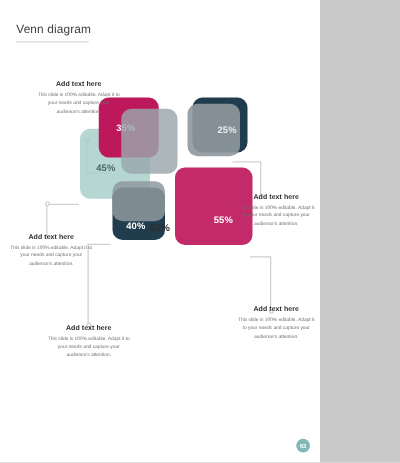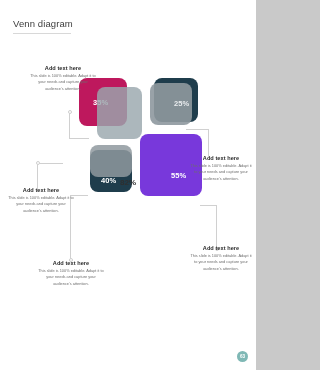--- a/index.html
+++ b/index.html
@@ -33,21 +33,21 @@
   #sq-gray-right{left:150px;top:28px;width:42px;height:42px;background:#8f999f;opacity:.9;}
   #sq-gray-right .pct{left:24px;top:16px;color:#ffffff;}
 
   #sq-mint{left:64px;top:48px;width:56px;height:56px;background:#a9cfca;opacity:.85;}
   #sq-mint .pct{left:13px;top:27px;color:#2c4a52;}
 
   #sq-navy-bottom{left:90px;top:95px;width:42px;height:42px;background:#1f3d4c;}
   #sq-gray-bottom{left:90px;top:90px;width:42px;height:32px;background:#8f999f;opacity:.85;}
   #sq-navy-bottom .pct{left:11px;top:26px;color:#ffffff;}
 
-  #sq-teal{left:140px;top:79px;width:62px;height:62px;background:#6d28d9;opacity:.92;}
+  #sq-teal{left:140px;top:79px;width:62px;height:62px;background:#be185d;opacity:.92;}
   #sq-teal .pct{left:31px;top:37px;color:#ffffff;}
 
   #center-pct{
     position:absolute;left:120px;top:123px;font-size:8px;font-weight:700;color:#2f2f2f;
   }
   
   .callout{position:absolute;width:66px;text-align:center;}
   .callout .head{
     font-size:5.6px;font-weight:700;color:#2c2c2c;margin-bottom:2px;letter-spacing:.05px;
   }
@@ -96,20 +96,23 @@
     <div class="dot" style="left:36px;top:106px;"></div>
 
     <div class="conn h" style="left:200px;top:150px;width:16px;"></div>
     <div class="conn v" style="left:216px;top:150px;height:42px;"></div>
     <div class="dot" style="left:215px;top:192px;"></div>
 
     <div class="conn v" style="left:70px;top:140px;height:65px;"></div>
     <div class="conn h" style="left:70px;top:140px;width:18px;"></div>
     <div class="dot" style="left:69px;top:203px;"></div>
 
+    <div class="sq" id="sq-mint">
+      <span class="pct">45%</span>
+    </div>
 
     <div class="sq" id="sq-navy-top">
       <span class="pct">35%</span>
     </div>
     <div class="sq" id="sq-gray-top"></div>
 
     <div class="sq" id="sq-navy-right"></div>
     <div class="sq" id="sq-gray-right">
       <span class="pct">25%</span>
     </div>

